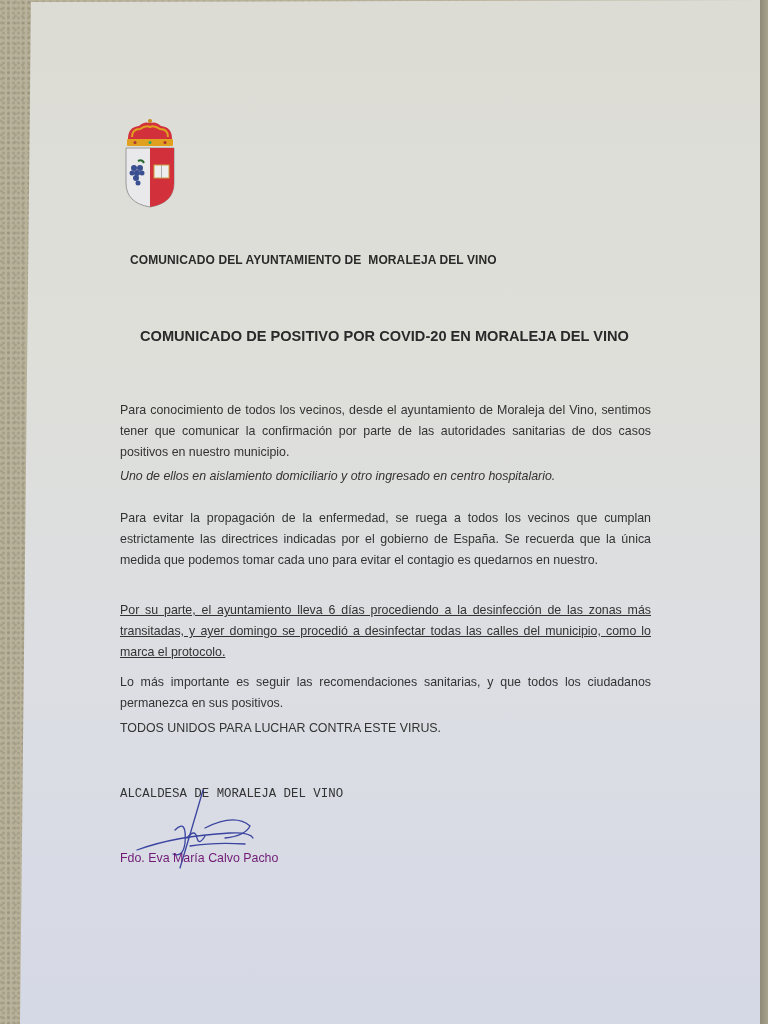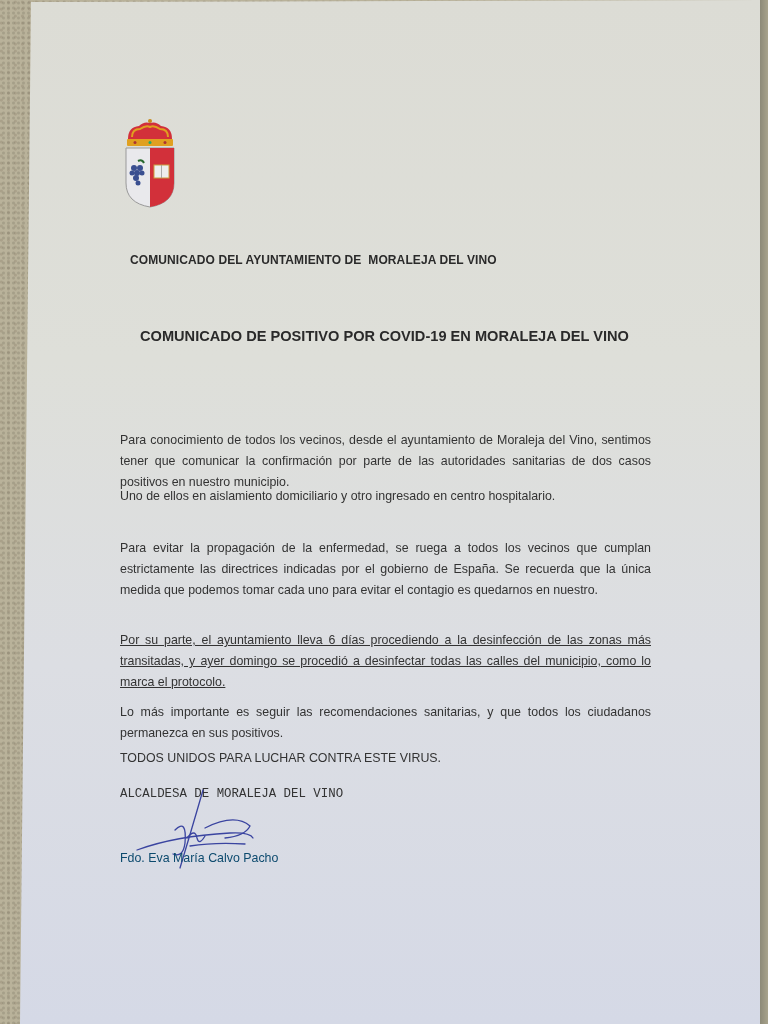--- a/index.html
+++ b/index.html
@@ -27,24 +27,23 @@
     .title1 {
       left: 130px; top: 253px; font-size: 12px; font-weight: bold; letter-spacing: 0.1px;
       white-space: pre;
     }
     .title2 {
       left: 140px; top: 328px; font-size: 14.6px; font-weight: bold; white-space: nowrap;
     }
     .para {
       left: 120px; width: 531px; font-size: 12.4px; line-height: 21px; text-align: justify;
       color: #333;
-      margin-top: 30px;
     }
     .sig-title { left: 120px; top: 787px; font-size: 12.4px; color: #333; white-space: nowrap; font-family: Liberation Mono, monospace; }
-    .sig-name { left: 120px; top: 851px; font-size: 12.4px; color: #0c4a6e; white-space: nowrap; text-align: center; }
+    .sig-name { left: 120px; top: 851px; font-size: 12.4px; color: #701a75; white-space: nowrap; text-align: center; }
     .signature { position: absolute; left: 135px; top: 788px; width: 130px; height: 85px; }
   </style>
 </head>
 <body>
 
 <div class="paper"></div>
 <div class="right-shadow"></div>
 
 <svg class="crest" viewBox="0 0 56 92">
 
@@ -68,24 +67,24 @@
       <circle cx="14" cy="61" r="3"></circle>
     <circle cx="16" cy="66" r="2.5"></circle>
   </g>
   <path d="M16 44 Q20 42 22 46" stroke="#2a6a30" stroke-width="2" fill="none"></path>
 
   <rect x="32" y="48" width="15" height="13" fill="#eee" stroke="#c9a040" stroke-width="1"></rect>
   <line x1="39.5" y1="48" x2="39.5" y2="61" stroke="#999" stroke-width="0.8"></line>
 </svg>
 
 <div class="text title1">COMUNICADO DEL AYUNTAMIENTO DE  MORALEJA DEL VINO</div>
-<div class="text title2">COMUNICADO DE POSITIVO POR COVID-19 EN MORALEJA DEL VINO</div>
+<div class="text title2">COMUNICADO DE POSITIVO POR COVID-20 EN MORALEJA DEL VINO</div>
 
 <div class="text para" style="top:400px;">Para conocimiento de todos los vecinos, desde el ayuntamiento de Moraleja del Vino, sentimos tener que comunicar la confirmación por parte de las autoridades sanitarias de dos casos positivos en nuestro municipio.</div>
-<div class="text para" style="top:456px;">Uno de ellos en aislamiento domiciliario y otro ingresado en centro hospitalario.</div>
+<div class="text para" style="top:466px;font-style:italic;">Uno de ellos en aislamiento domiciliario y otro ingresado en centro hospitalario.</div>
 <div class="text para" style="top:508px;">Para evitar la propagación de la enfermedad, se ruega a todos los vecinos que cumplan estrictamente las directrices indicadas por el gobierno de España. Se recuerda que la única medida que podemos tomar cada uno para evitar el contagio es quedarnos en nuestro.</div>
 <div class="text para" style="top:600px;text-decoration:underline;">Por su parte, el ayuntamiento lleva 6 días procediendo a la desinfección de las zonas más transitadas, y ayer domingo se procedió a desinfectar todas las calles del municipio, como lo marca el protocolo.</div>
 <div class="text para" style="top:672px;">Lo más importante es seguir las recomendaciones sanitarias, y que todos los ciudadanos permanezca en sus positivos.</div>
 <div class="text para" style="top:718px;">TODOS UNIDOS PARA LUCHAR CONTRA ESTE VIRUS.</div>
 
 <div class="text sig-title">ALCALDESA DE MORALEJA DEL VINO</div>
 
 <svg class="signature" viewBox="0 0 130 85">
   <g fill="none" stroke="#3a44a0" stroke-width="1.3" stroke-linecap="round">
     <path d="M68 2 Q60 30 45 80"></path>

